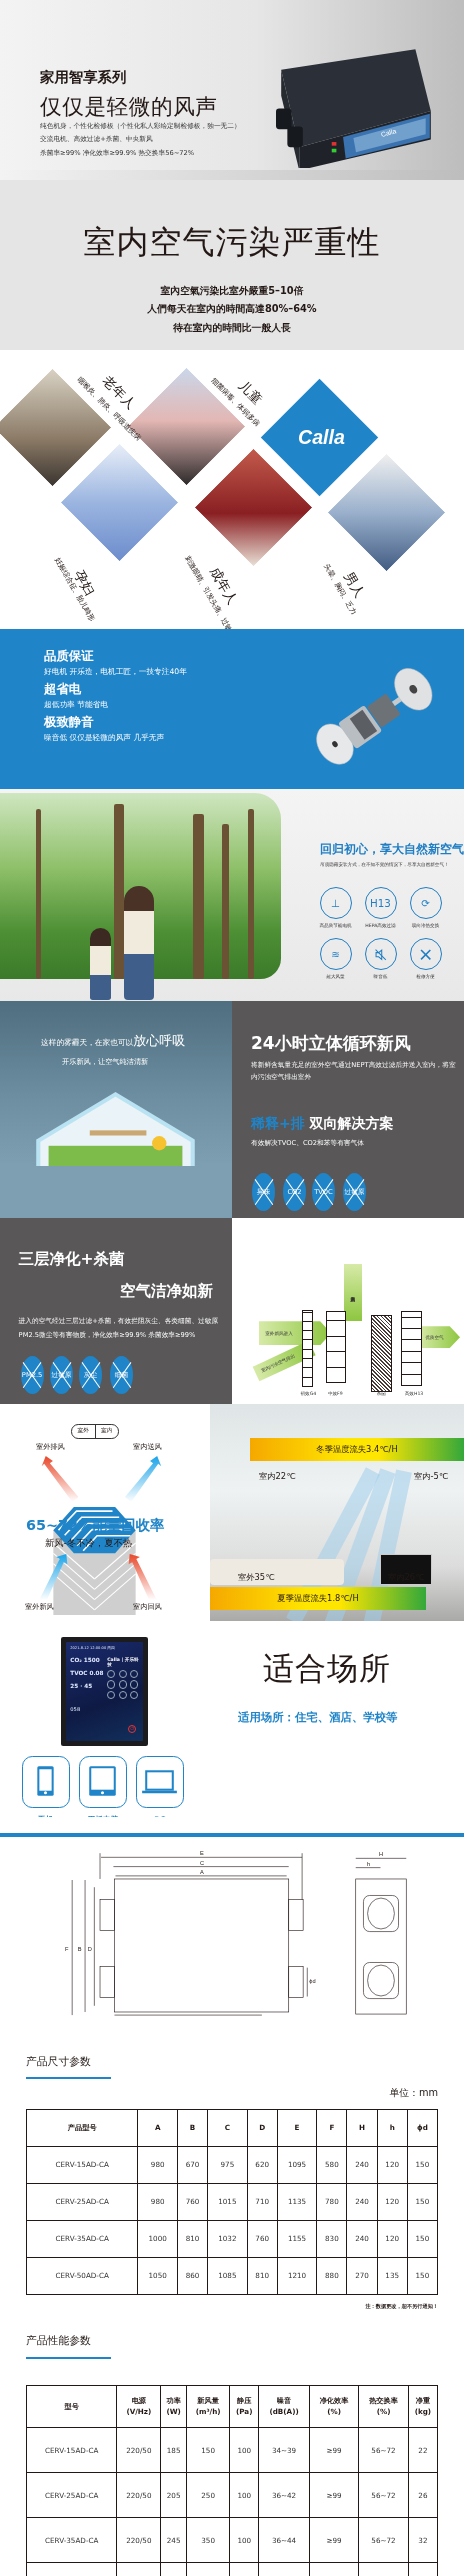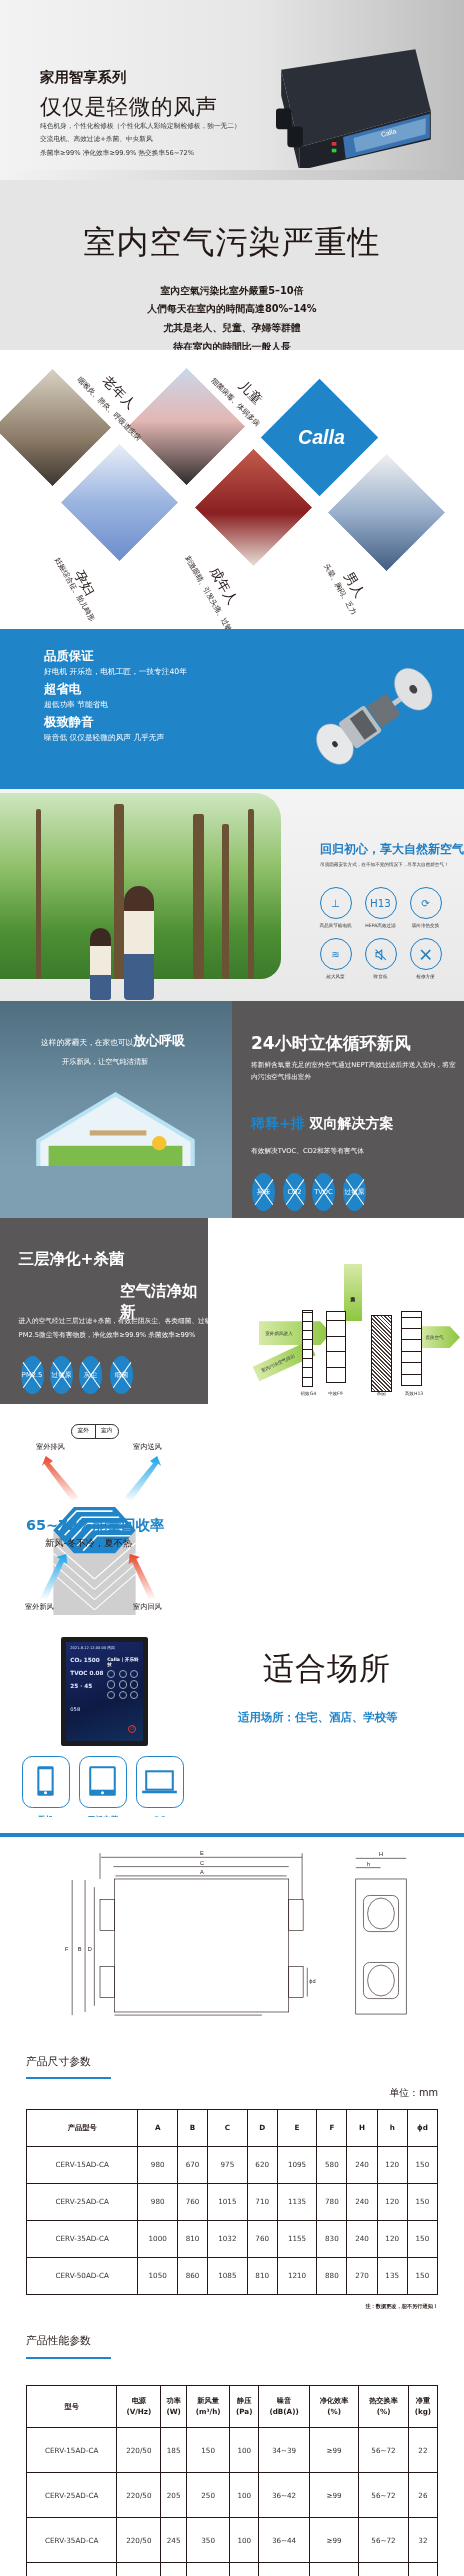--- a/index.html
+++ b/index.html
@@ -43,37 +43,37 @@
   #nature .ttl { position: absolute; left: 320px; top: 52px; font-size: 12px; font-weight: bold; color: #1f7ec4; }
   #nature .sub { position: absolute; left: 320px; top: 73px; font-size: 4.6px; color: #333; }
   .ficon { position: absolute; width: 33px; text-align: center; }
   .ficon .ring { width: 32px; height: 32px; border: 1.5px solid #1f7ec4; border-radius: 50%; margin: 0 auto; display: flex; align-items: center; justify-content: center; color: #1f7ec4; font-size: 10.3px; }
   .ficon .lbl { font-size: 4.6px; color: #333; margin-top: 4.1px; white-space: nowrap; }
 
   
   #circulate { height: 165px; }
   .haze { position: absolute; left: 0; top: 0; width: 232px; height: 165px; background: linear-gradient(180deg, #4f6e80 0%, #6d8fa1 60%, #7d9fb1 100%); }
   .haze .h1 { position: absolute; left: 41px; top: 31px; color: #fff; font-size: 7.7px; }
-  .haze .h1 b { font-size: 13px; font-weight: bold; }
+  .haze .h1 b { font-size: 13px; font-weight: normal; }
   .haze .h2 { position: absolute; left: 62px; top: 56px; color: #fff; font-size: 7.2px; font-family: "DejaVu Serif", serif; }
   .house { position: absolute; left: 28px; top: 88px; width: 175px; height: 93px; }
   .dark { position: absolute; left: 232px; top: 0; width: 232px; height: 165px; background: #595757; color: #fff; }
   .dark .t1 { position: absolute; left: 19px; top: 31px; font-size: 17px; font-weight: bold; }
   .dark .d1 { position: absolute; left: 19px; top: 59px; font-size: 6.7px; line-height: 11.4px; width: 206px; }
   .dark .t2 { position: absolute; left: 19px; top: 114px; font-size: 14px; font-weight: bold; }
   .dark .t2 .hl { color: #1f84c8; }
-  .dark .d2 { position: absolute; left: 19px; top: 146px; font-size: 6.7px; }
+  .dark .d2 { position: absolute; left: 19px; top: 138px; font-size: 6.7px; }
   .xcircle { position: absolute; width: 23px; height: 38px; border-radius: 50%; background: #1f84c8; color: #fff; font-size: 6.7px; display: flex; align-items: center; justify-content: center; }
   .xcircle::before, .xcircle::after { content: ""; position: absolute; left: 50%; top: 50%; width: 31px; height: 0.8px; background: #fff; }
   .xcircle::before { transform: translate(-50%, -50%) rotate(55deg); }
   .xcircle::after { transform: translate(-50%, -50%) rotate(-55deg); }
 
   
   #purify { height: 144px; }
-  .purify-l { position: absolute; left: 0; top: 0; width: 208px; height: 144px; background: #595757; color: #fff; }
+  .purify-l { position: absolute; left: 0; top: 0; width: 232px; height: 144px; background: #595757; color: #fff; }
   .purify-l .t1 { position: absolute; left: 18.6px; top: 57px; font-size: 15.5px; font-weight: bold; }
   .purify-l .t2 { position: absolute; left: 120px; top: 92px; font-size: 15.5px; font-weight: bold; }
   .purify-l .desc { position: absolute; left: 18.6px; top: 130px; font-size: 6.7px; line-height: 13.4px; width: 212px; }
   .purify-r { position: absolute; left: 232px; top: 0; width: 232px; height: 144px; background: #fff; }
   .filter { position: absolute; border: 1px solid #231815; background: repeating-linear-gradient(0deg, #fff 0 8.3px, #231815 8.3px 9.3px), #fff; }
   .filter-cap { position: absolute; font-size: 4.6px; color: #333; text-align: center; }
   .green-arrow { position: absolute; background: linear-gradient(90deg, #d7eaa8, #8dc63f); color: #333; font-size: 4.6px; display: flex; align-items: center; padding-left: 6.2px; }
 
   
   #exchange { height: 155px; }
@@ -139,22 +139,21 @@
     <rect x="108" y="180" width="9" height="7" fill="#d33"></rect>
     <rect x="108" y="193" width="9" height="7" fill="#3c3"></rect>
   </svg>
 </section>
 <section class="sec" style="height:10.3px;background:linear-gradient(90deg,#f3f3f3,#bdbdbd)"></section>
 
 <section class="sec" id="pollution">
   <h1>室内空气污染严重性</h1>
   <div class="lines">
     <div>室內空氣污染比室外嚴重5–10倍</div>
-    <div>人們每天在室內的時間高達80%–14%</div>
-    <div>尤其是老人、兒童、孕婦等群體</div>
+    <div>人們每天在室內的時間高達80%–64%</div>
     <div>待在室內的時間比一般人長</div>
 
   </div>
 </section>
 
 <section class="sec" id="groups">
 
   <div class="dia" style="left:11.4px;top:36px;width:83px;height:83px">
     <div class="fill" style="background:linear-gradient(135deg,#d8d2c4,#8b7a66 60%,#3b3530)"></div>
   </div>
@@ -369,20 +368,33 @@
     </svg>
     <div class="recovery" style="top:112px;left:26px">65~72%能量回收率</div>
     <div class="recovery-sub" style="top:133px">新风-冬不冷，夏不热</div>
     <svg style="position:absolute;left:31px;top:150px;width:134px;height:46px" viewBox="0 0 260 90">
       <polygon points="15,90 55,10 48,6 68,0 70,20 63,16 30,90" fill="url(#gb)"></polygon>
       <polygon points="245,90 205,10 212,6 192,0 190,20 197,16 230,90" fill="url(#gr)"></polygon>
     </svg>
     <div class="exch-lbl" style="left:25px;top:198px">室外新风</div>
     <div class="exch-lbl" style="left:133px;top:198px">室内回风</div>
   </div>
+  <div class="exch-r">
+    <div class="ray" style="left:155px;top:67px;transform:rotate(28deg)"></div>
+    <div class="ray" style="left:170px;top:67px;transform:rotate(20deg)"></div>
+    <div class="ray" style="left:186px;top:67px;transform:rotate(12deg)"></div>
+    <div style="position:absolute;left:170px;top:150px;width:52px;height:31px;background:#111;border:1.5px solid #ccc"></div>
+    <div style="position:absolute;left:0;top:155px;width:134px;height:26px;background:#eeeae2;border-radius:4.1px"></div>
+    <div class="grad-bar" style="left:40px;top:34px;width:214px">冬季温度流失3.4℃/H</div>
+    <div class="temp" style="left:49px;top:67px">室内22℃</div>
+    <div class="temp" style="left:204px;top:67px">室内-5℃</div>
+    <div class="temp" style="left:28px;top:168px">室外35℃</div>
+    <div class="temp" style="left:178px;top:168px">室内26℃</div>
+    <div class="grad-bar" style="left:0;top:183px;width:216px">夏季温度流失1.8℃/H</div>
+  </div>
 </section>
 
 <section class="sec" id="control" style="height:196px">
   <div class="panel" style="top:15.5px">
     <div class="screen">
       <div style="position:absolute;left:4.1px;top:4.1px">2021-8-12  12:00:00 周四</div>
       <div style="position:absolute;left:4.1px;top:15.5px;font-size:5.7px;font-weight:bold">CO₂ <span>1500</span></div>
       <div style="position:absolute;left:4.1px;top:28px;font-size:5.7px;font-weight:bold">TVOC <span>0.08</span></div>
       <div style="position:absolute;left:4.1px;top:41px;font-size:5.7px;font-weight:bold"><span>25</span> · <span>45</span></div>
       <div style="position:absolute;left:4.1px;top:64px;font-size:5.2px">058</div>

